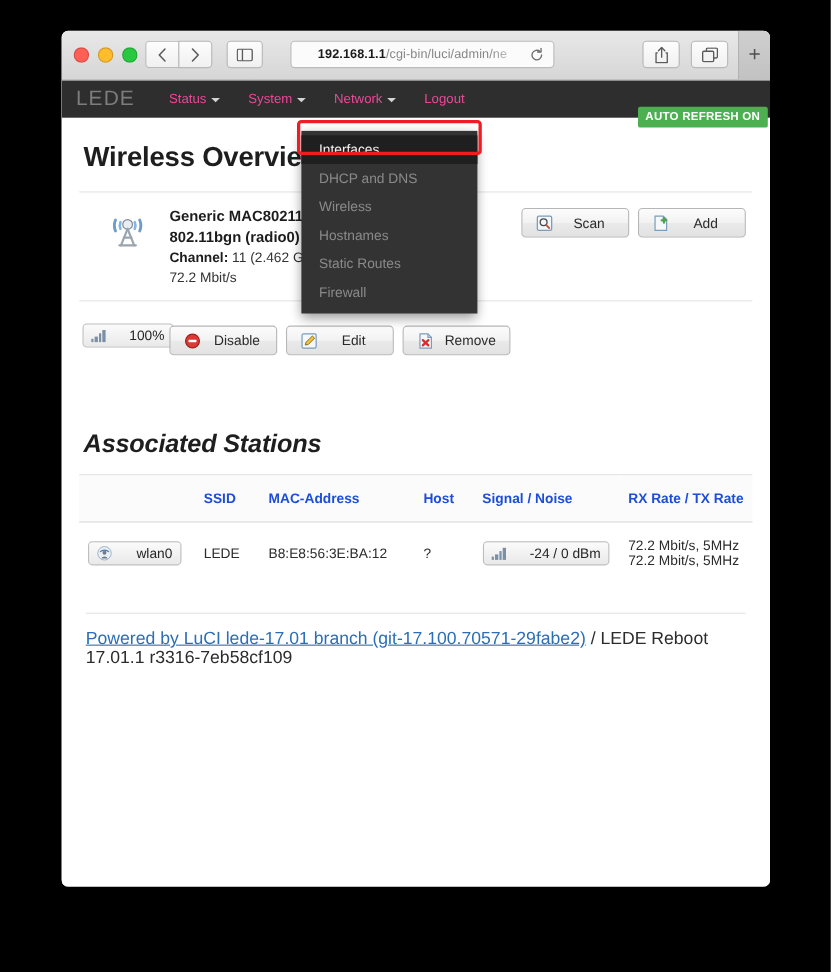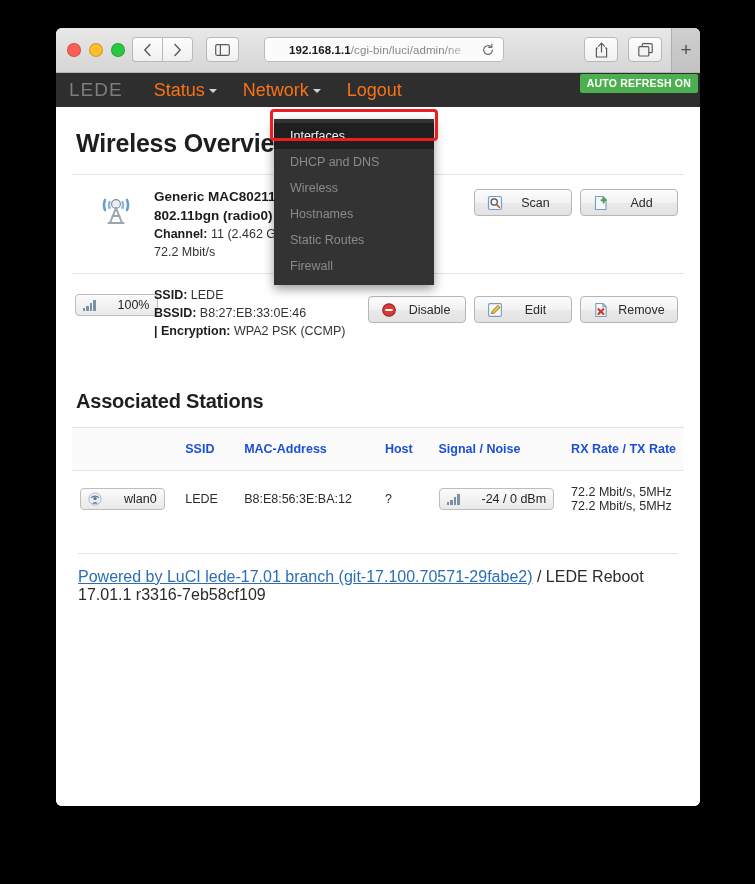--- a/index.html
+++ b/index.html
@@ -132,38 +132,38 @@
     padding-left: 8px;
   }
   #brand {
     font-size: 19px;
     color: #7d7d7d;
     letter-spacing: 1px;
     padding: 0 18px 0 5px;
     font-weight: 400;
   }
   .nav-item {
-    color: #f97316;
-    font-size: 18px;
+    color: #ec4899;
+    font-size: 12px;
     padding: 0 13px;
     line-height: 34px;
     white-space: nowrap;
   }
   .nav-item .caret {
     display: inline-block;
     margin-left: 4px;
     border-left: 4px solid transparent;
     border-right: 4px solid transparent;
     border-top: 4px solid #d4d4d4;
     vertical-align: middle;
   }
   #auto-refresh-badge {
     position: absolute;
     right: 2px;
-    top: 1px;
+    top: 24px;
     background: #4caf50;
     color: #ffffff;
     font-size: 10.5px;
     font-weight: 700;
     padding: 3px 7px 4px 7px;
     border-radius: 2px;
     letter-spacing: 0.2px;
   }
 
   
@@ -206,25 +206,26 @@
     padding: 0 16px;
   }
   h2.page-title {
     font-size: 25px;
     font-weight: 700;
     color: #1e1e1e;
     margin: 22px 0 16px 4px;
     letter-spacing: -0.2px;
   }
   h2.section-title {
-    font-size: 20px;
+    font-size: 23px;
     font-weight: 700;
     color: #1e1e1e;
     margin: 30px 0 14px 4px;
     letter-spacing: -0.2px;
+    font-style: italic;
   }
 
   .panel-row {
     border-top: 1px solid #e4e4e4;
     padding: 12px 6px;
     display: flex;
     align-items: flex-start;
     position: relative;
     min-height: 62px;
   }
@@ -399,20 +400,23 @@
     </div>
   </div>
 
   <div id="page-viewport">
 
     <div id="luci-navbar">
       <div id="brand">LEDE</div>
 
       <div class="nav-item">
         <span>Status</span><span class="caret"></span>
+      </div>
+      <div class="nav-item">
+        <span>System</span><span class="caret"></span>
       </div>
       <div class="nav-item">
         <span>Network</span><span class="caret"></span>
       </div>
       <div class="nav-item">
         <span>Logout</span>
       </div>
 
       <div id="auto-refresh-badge" style="background: rgb(76, 175, 80);">AUTO REFRESH ON</div>
     </div>
@@ -485,34 +489,20 @@
             <span class="bars">
                 <i></i>
                 <i></i>
                 <i></i>
                 <i></i>
               </span>
             <span>100%</span>
           </span>
         </div>
 
-        <div class="radio-info">
-          <div>
-            <span class="lbl">SSID:</span>
-            <span>LEDE</span>
-          </div>
-          <div>
-            <span class="lbl">BSSID:</span>
-            <span>B8:27:EB:33:0E:46</span>
-          </div>
-          <div>
-            <span class="lbl">| <span>Encryption:</span></span>
-            <span>WPA2 PSK (CCMP)</span>
-          </div>
-        </div>
 
         <div class="btn-group">
           <div class="btn">
             <span class="mini-icon">
               <svg width="16" height="16" viewBox="0 0 16 16">
                 <circle cx="8" cy="8" r="6.3" fill="#d93a36" stroke="#9c2320" stroke-width="1.1"></circle>
                 <rect x="4.4" y="6.9" width="7.2" height="2.2" rx="0.6" fill="#ffffff"></rect>
               </svg>
             </span>
             <span class="btn-label">Disable</span>

